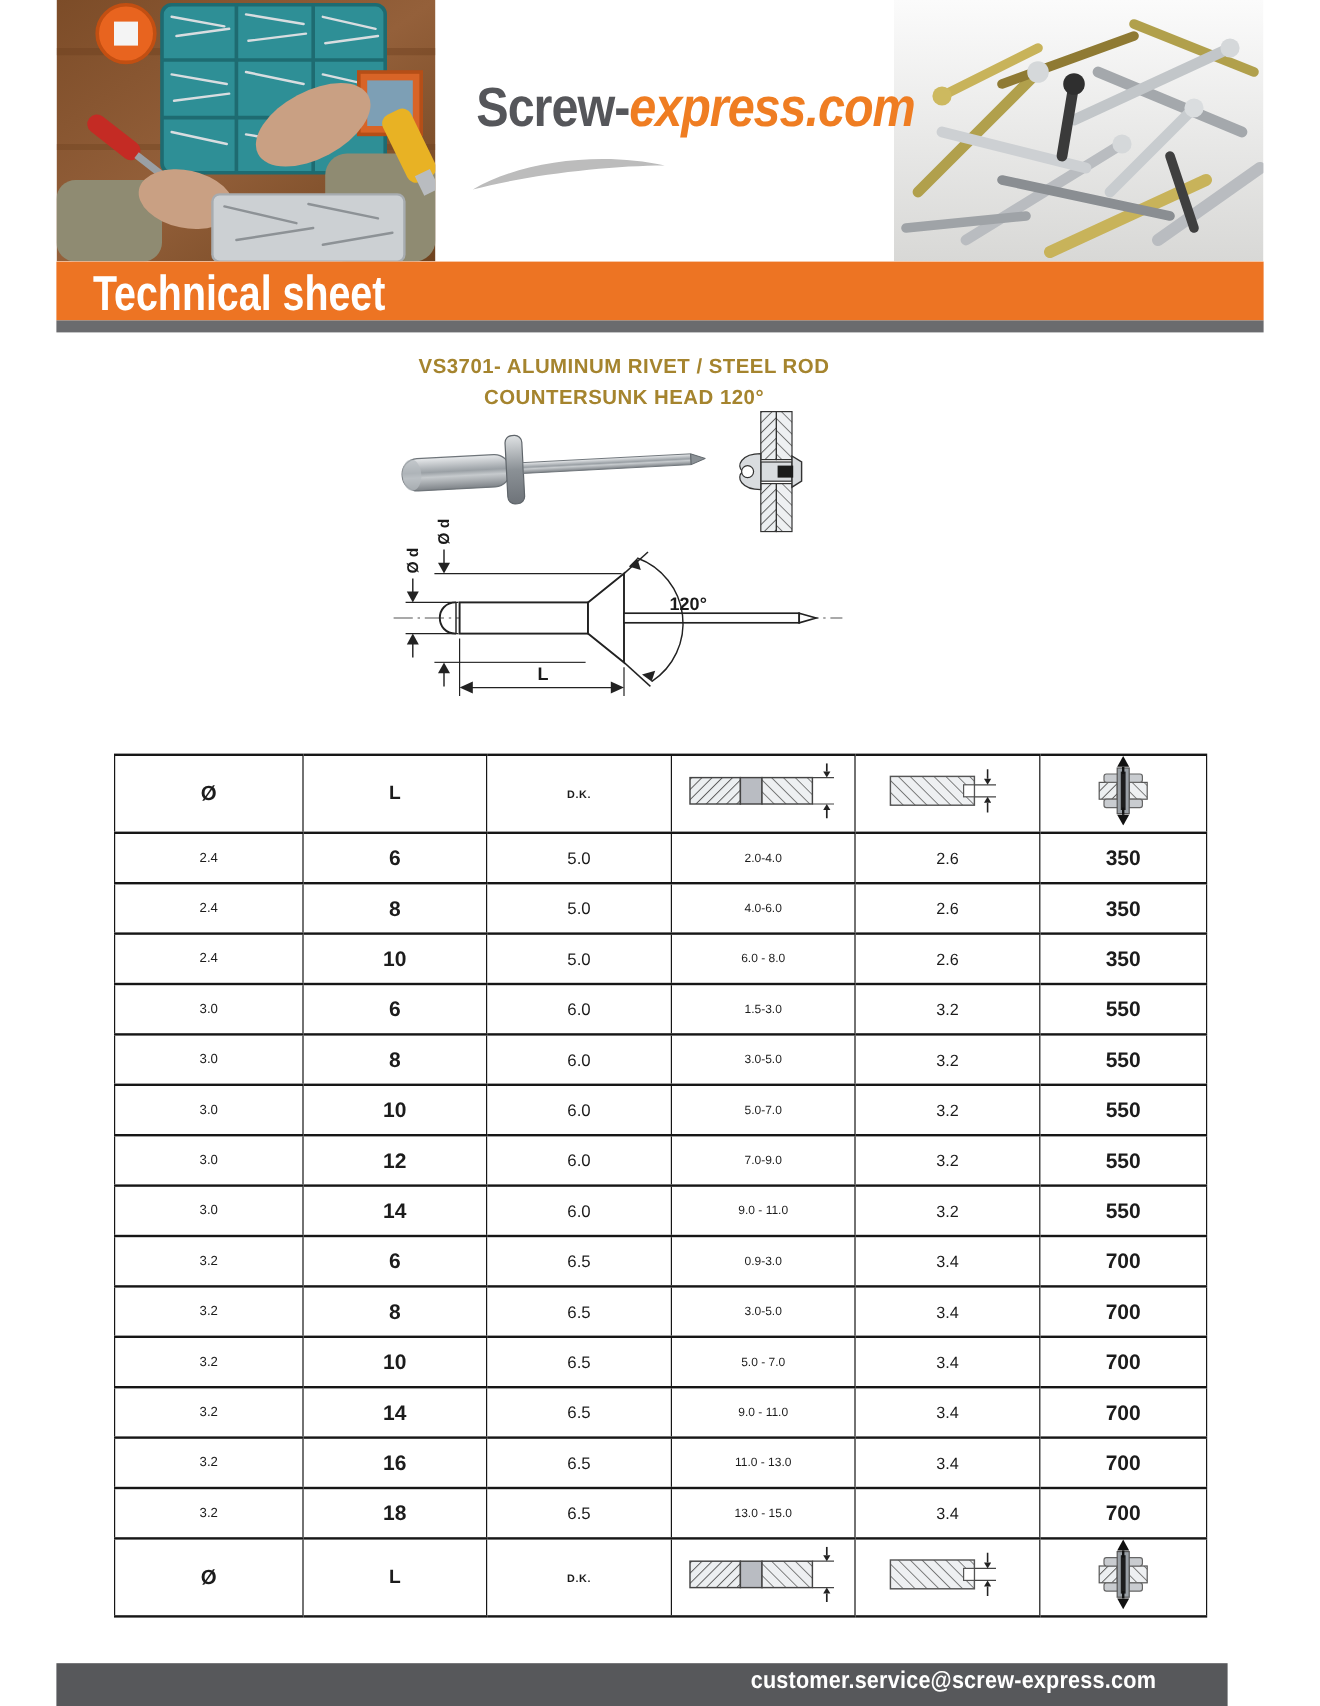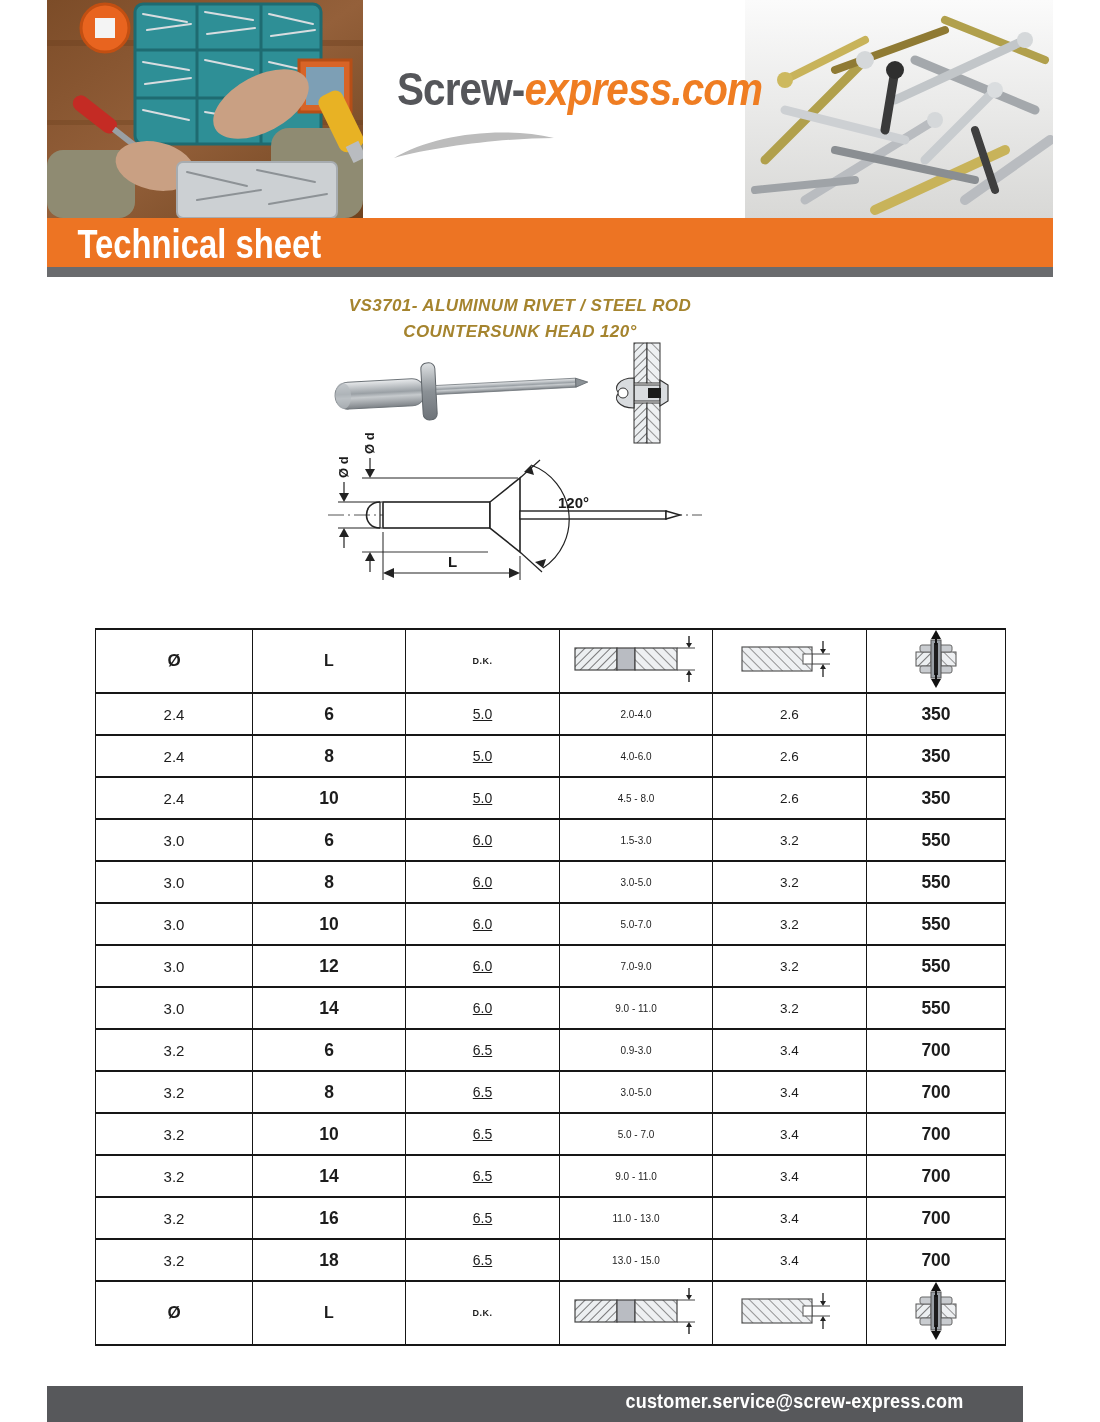--- a/index.html
+++ b/index.html
@@ -18,34 +18,34 @@
   .logo-p1 { color:#55565a; }
   .logo-p2 { color:#ef7d22; font-style:italic; }
   .logo-swoosh { position:absolute; left:18px; top:62px; }
 
   
   .banner { position:absolute; left:47px; top:218px; width:1006px; height:49px; background:#ed7423; text-align:left; }
   .banner-text { display:inline-block; margin-top:3px; transform:scaleX(.8); transform-origin:center; color:#fff; font-size:41px; font-weight:bold; letter-spacing:0; }
   .banner-under { position:absolute; left:47px; top:267px; width:1006px; height:10px; background:#6a6b6e; }
 
   
-  .prod-title { position:absolute; left:170px; width:700px; text-align:center; color:#a5842e; font-weight:bold; font-size:17px; letter-spacing:.4px;font-style:italic; }
+  .prod-title { position:absolute; left:170px; width:700px; text-align:center; color:#a5842e; font-weight:bold; font-size:17px; letter-spacing:.4px; }
   .prod-title.l1 { top:296px; }
   .prod-title.l2 { top:322px;text-align:center; }
 
   .abs { position:absolute; }
 
   
   table.spec { position:absolute; left:95px; top:628px; width:910px; border-collapse:collapse; table-layout:fixed; }
   table.spec td { border:1.6px solid #161616; border-top-width:2.4px; border-bottom-width:2.4px; text-align:center; vertical-align:middle; color:#1c1c1c; background:#fff; }
   tr.hdr-row td { height:62px; }
   tr.data-row td { height:42px; }
-  td.c-dia { font-size:15px; }
+  td.c-dia { font-size:11px; }
   td.c-len { font-size:17.5px; font-weight:bold; }
-  td.c-dk  { font-size:14px;text-decoration:underline; }
+  td.c-dk  { font-size:14px; }
   td.c-grip{ font-size:10px; }
   td.c-hole{ font-size:13.5px;margin-left:35px; }
   td.c-str { font-size:17.5px; font-weight:bold; }
   td.h-dia { font-size:17px; font-weight:bold; }
   td.h-len { font-size:16px; font-weight:bold; }
   td.h-dk  { font-size:9px; font-weight:bold; color:#444; letter-spacing:.5px; }
 
   
   .footer-bar { position:absolute; left:47px; top:1386px; width:976px; height:36px; background:#57585b; }
   .footer-email { position:absolute; right:60px; top:4px; color:#fff; font-size:20px; font-weight:bold; transform:scaleX(.9); transform-origin:right center; letter-spacing:.2px; }
@@ -339,21 +339,21 @@
           <td class="c-len">8</td>
           <td class="c-dk">5.0</td>
           <td class="c-grip">4.0-6.0</td>
           <td class="c-hole">2.6</td>
           <td class="c-str">350</td>
         </tr>
       <tr class="data-row">
           <td class="c-dia">2.4</td>
           <td class="c-len">10</td>
           <td class="c-dk">5.0</td>
-          <td class="c-grip">4.5 - 8.0</td>
+          <td class="c-grip">6.0 - 8.0</td>
           <td class="c-hole">2.6</td>
           <td class="c-str">350</td>
         </tr>
       <tr class="data-row">
           <td class="c-dia">3.0</td>
           <td class="c-len">6</td>
           <td class="c-dk">6.0</td>
           <td class="c-grip">1.5-3.0</td>
           <td class="c-hole">3.2</td>
           <td class="c-str">550</td>

